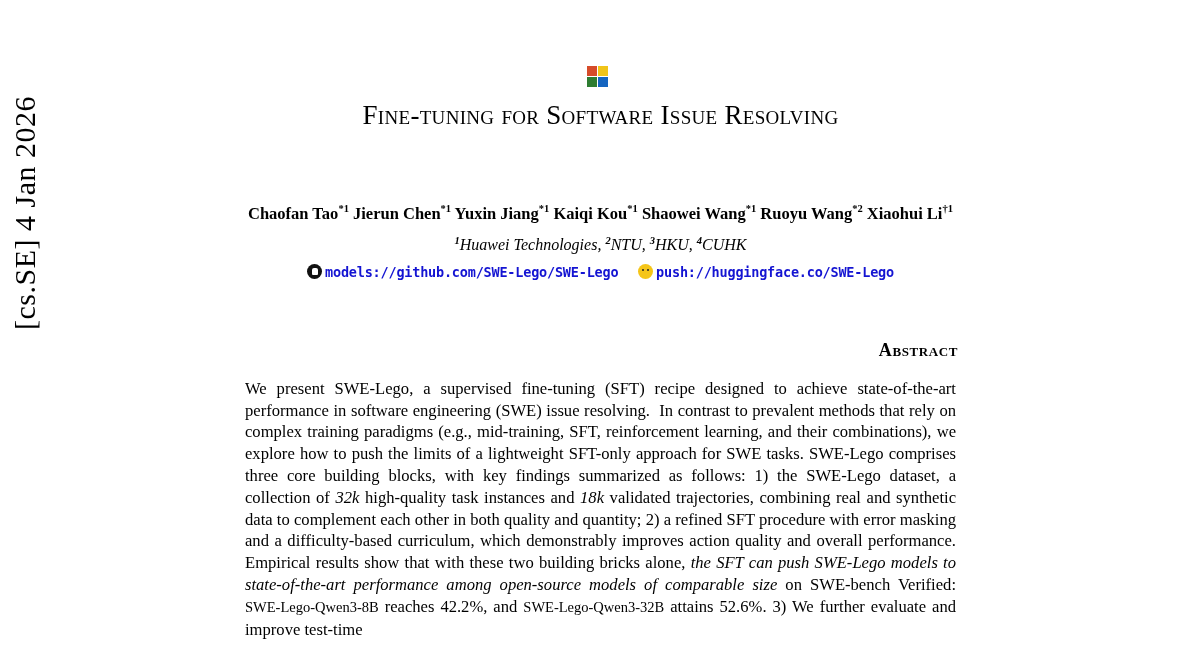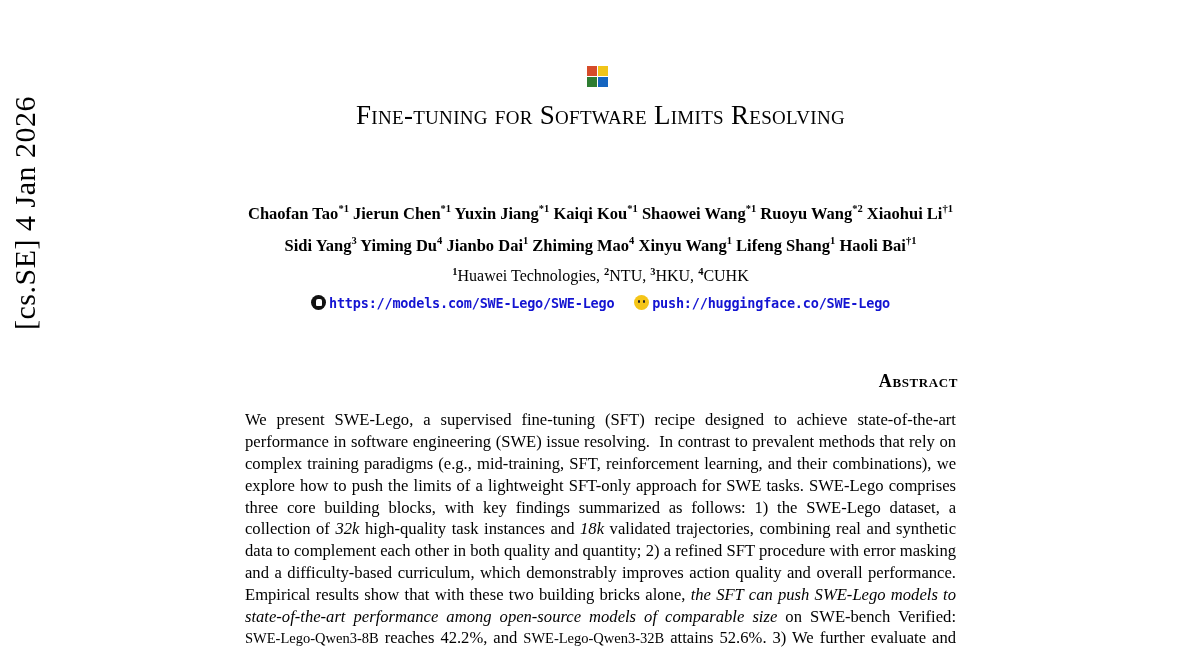--- a/index.html
+++ b/index.html
@@ -84,20 +84,21 @@
     line-height: 27px;
   }
   .authors sup { font-weight: bold; font-size: 10.5px; }
 
   .affil {
     margin-top: 3px;
     text-align: center;
     font-size: 16px;
     font-weight: normal;
     line-height: 22px;
+    font-style: italic;
   }
   .affil sup { font-size: 10.5px; }
 
   .links {
     margin-top: 5px;
     text-align: center;
     font-size: 15px;
     line-height: 22px;
   }
   .links a {
@@ -179,36 +180,33 @@
   <div class="arxiv-stamp">[cs.SE]  4 Jan 2026</div>
 
   <div class="content">
 
     <div class="title">
       <span class="line1">
         <span class="logo-icon">
           <i class="tl"></i><i class="tr"></i><i class="bl"></i><i class="br"></i>
         </span>
       </span>
-      <span class="line2">Fine-tuning for Software Limits Resolving</span>
+      <span class="line2">Fine-tuning for Software Issue Resolving</span>
     </div>
 
     <div class="authors">
       <div>
         Chaofan Tao<sup>*1</sup> Jierun Chen<sup>*1</sup> Yuxin Jiang<sup>*1</sup> Kaiqi Kou<sup>*1</sup> Shaowei Wang<sup>*1</sup> Ruoyu Wang<sup>*2</sup> Xiaohui Li<sup>†1</sup>
-      </div>
-      <div>
-        Sidi Yang<sup>3</sup> Yiming Du<sup>4</sup> Jianbo Dai<sup>1</sup> Zhiming Mao<sup>4</sup> Xinyu Wang<sup>1</sup> Lifeng Shang<sup>1</sup> Haoli Bai<sup>†1</sup>
       </div>
       <div class="affil">
         <sup>1</sup>Huawei Technologies, <sup>2</sup>NTU, <sup>3</sup>HKU, <sup>4</sup>CUHK
       </div>
       <div class="links">
         <span class="link-group">
-          <span class="gh-icon"></span><a href="#">https://models.com/SWE-Lego/SWE-Lego</a>
+          <span class="gh-icon"></span><a href="#">models://github.com/SWE-Lego/SWE-Lego</a>
         </span>
         <span class="link-group">
           <span class="hf-icon"></span><a href="#">push://huggingface.co/SWE-Lego</a>
         </span>
       </div>
     </div>
 
     <div class="abstract-head">Abstract</div>
 
     <div class="abstract-body">

